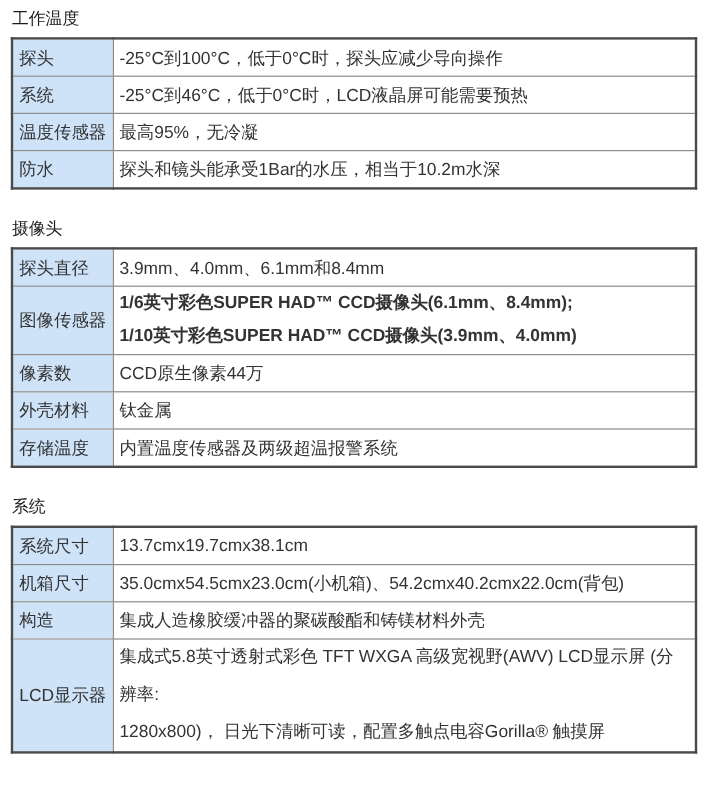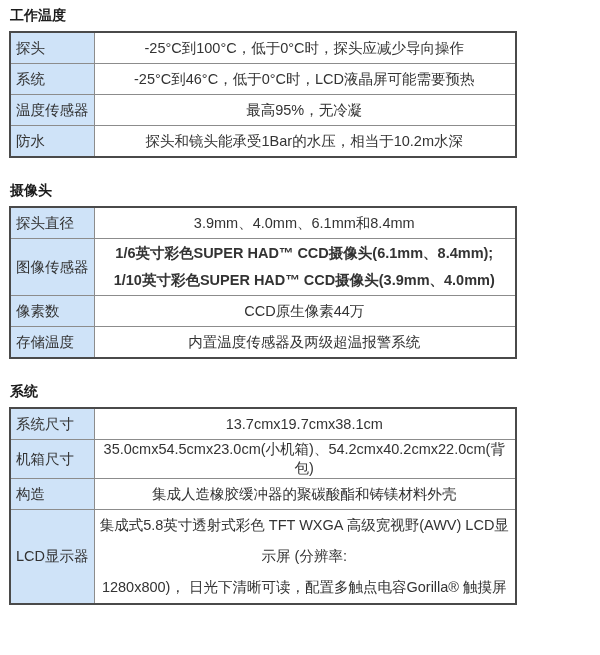--- a/index.html
+++ b/index.html
@@ -7,51 +7,50 @@
     width: 600px; height: 655px;
     background: #ffffff;
     overflow: hidden;
     font-family: "Liberation Sans", "DejaVu Sans", sans-serif;
     color: #333333;
   }
   .page { padding: 7px 13px 0 9px; }
 
   .section-title {
     font-size: 14px;
-    font-weight: bold;
+    font-weight: normal;
     color: #1c1c1c;
     line-height: 16px;
     margin: 0 0 0 1px;
   }
   .section-title.not-first { margin-top: 24px; }
 
   table.spec-table {
     border-collapse: collapse;
     table-layout: fixed;
-    width: 508px;
+    width: 572px;
     margin-top: 8px;
     border: 2px solid #4a4a4a;
   }
   .spec-table td {
     border: 1px solid #8c8c8c;
     font-size: 14.5px;
     height: 30px;
     vertical-align: middle;
     overflow: hidden;
   }
   .spec-table td.label-cell {
     background: #cfe3f8;
     width: 84px;
     padding: 0 4px 0 5px;
   }
   .spec-table td.value-cell {
     background: #ffffff;
     padding: 0 6px 0 5px;
     white-space: pre-line;
-    text-align: center;
   }
   tr.row-2line td { height: 56px; }
   tr.row-2line td.value-cell { line-height: 27px; font-weight: bold; }
   tr.row-lcd td { height: 69px; }
   tr.row-lcd td.value-cell { line-height: 31px; }
 </style>
 </head>
 <body>
 
 <div class="page">
@@ -96,20 +95,24 @@
       <tr class="row-2line">
         <td class="label-cell">图像传感器</td>
         <td class="value-cell">1/6英寸彩色SUPER HAD™ CCD摄像头(6.1mm、8.4mm);
 1/10英寸彩色SUPER HAD™ CCD摄像头(3.9mm、4.0mm)</td>
       </tr>
       <tr>
         <td class="label-cell">像素数</td>
         <td class="value-cell">CCD原生像素44万</td>
       </tr>
       <tr>
+        <td class="label-cell">外壳材料</td>
+        <td class="value-cell">钛金属</td>
+      </tr>
+      <tr>
         <td class="label-cell">存储温度</td>
         <td class="value-cell">内置温度传感器及两级超温报警系统</td>
       </tr>
     </tbody>
   </table>
 
   <div class="section-title not-first">系统</div>
   <table class="spec-table">
     <colgroup>
         <col style="width:84px">

